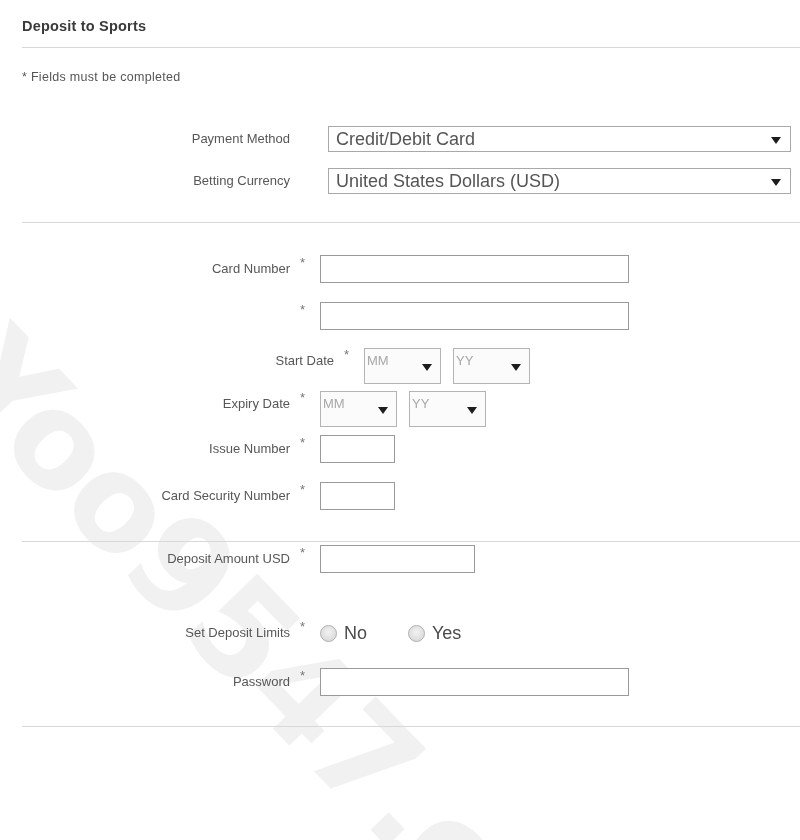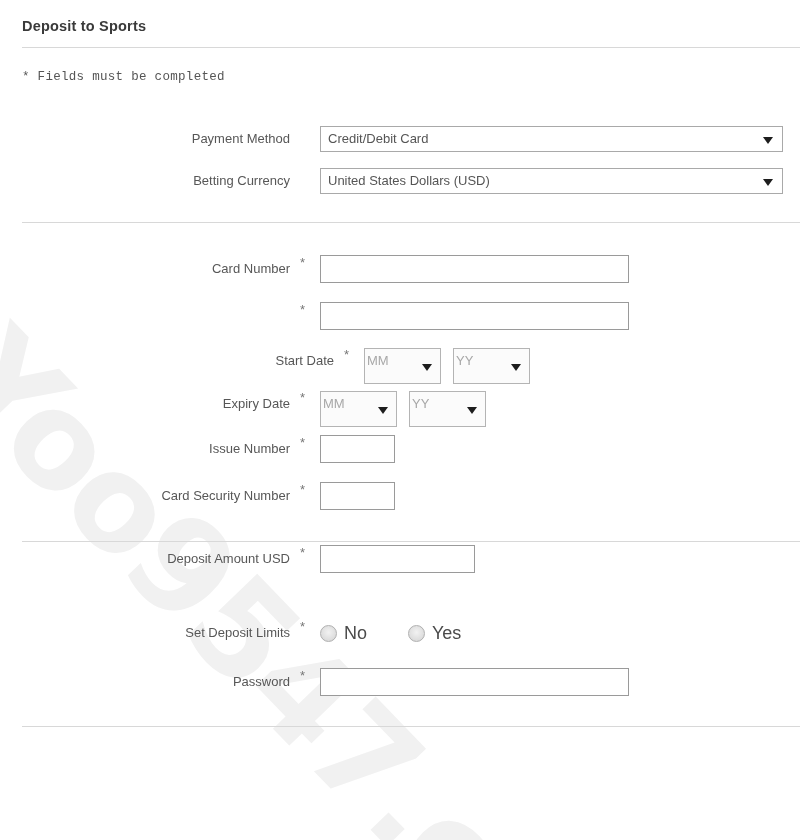--- a/index.html
+++ b/index.html
@@ -69,21 +69,20 @@
   #rule-2      { top: 541px; }
   #rule-3      { top: 726px; }
 
   #required-note {
     position: absolute;
     left: 22px;
     top: 70px;
     font-size: 12.5px;
     color: #555555;
     letter-spacing: .3px;
-    font-family: Liberation Mono, monospace;
   }
 
   
   .row {
     position: absolute;
     left: 0;
     width: 800px;
     height: 30px;
   }
   .row-label {
@@ -102,26 +101,26 @@
     top: 2px;
     font-size: 13px;
     color: #777777;
     line-height: 14px;
   }
 
   
   .control { position: absolute; box-sizing: border-box; }
 
   .sel {
-    left: 320px;
+    left: 328px;
     height: 26px;
     top: 2px;
     border: 1px solid #a9a9a9;
     background: #ffffff;
-    font-size: 13px;
+    font-size: 18px;
     color: #555555;
     line-height: 24px;
     padding-left: 7px;
   }
   .sel .arrow {
     position: absolute;
     right: 9px;
     top: 50%;
     margin-top: -2px;
     width: 0; height: 0;

